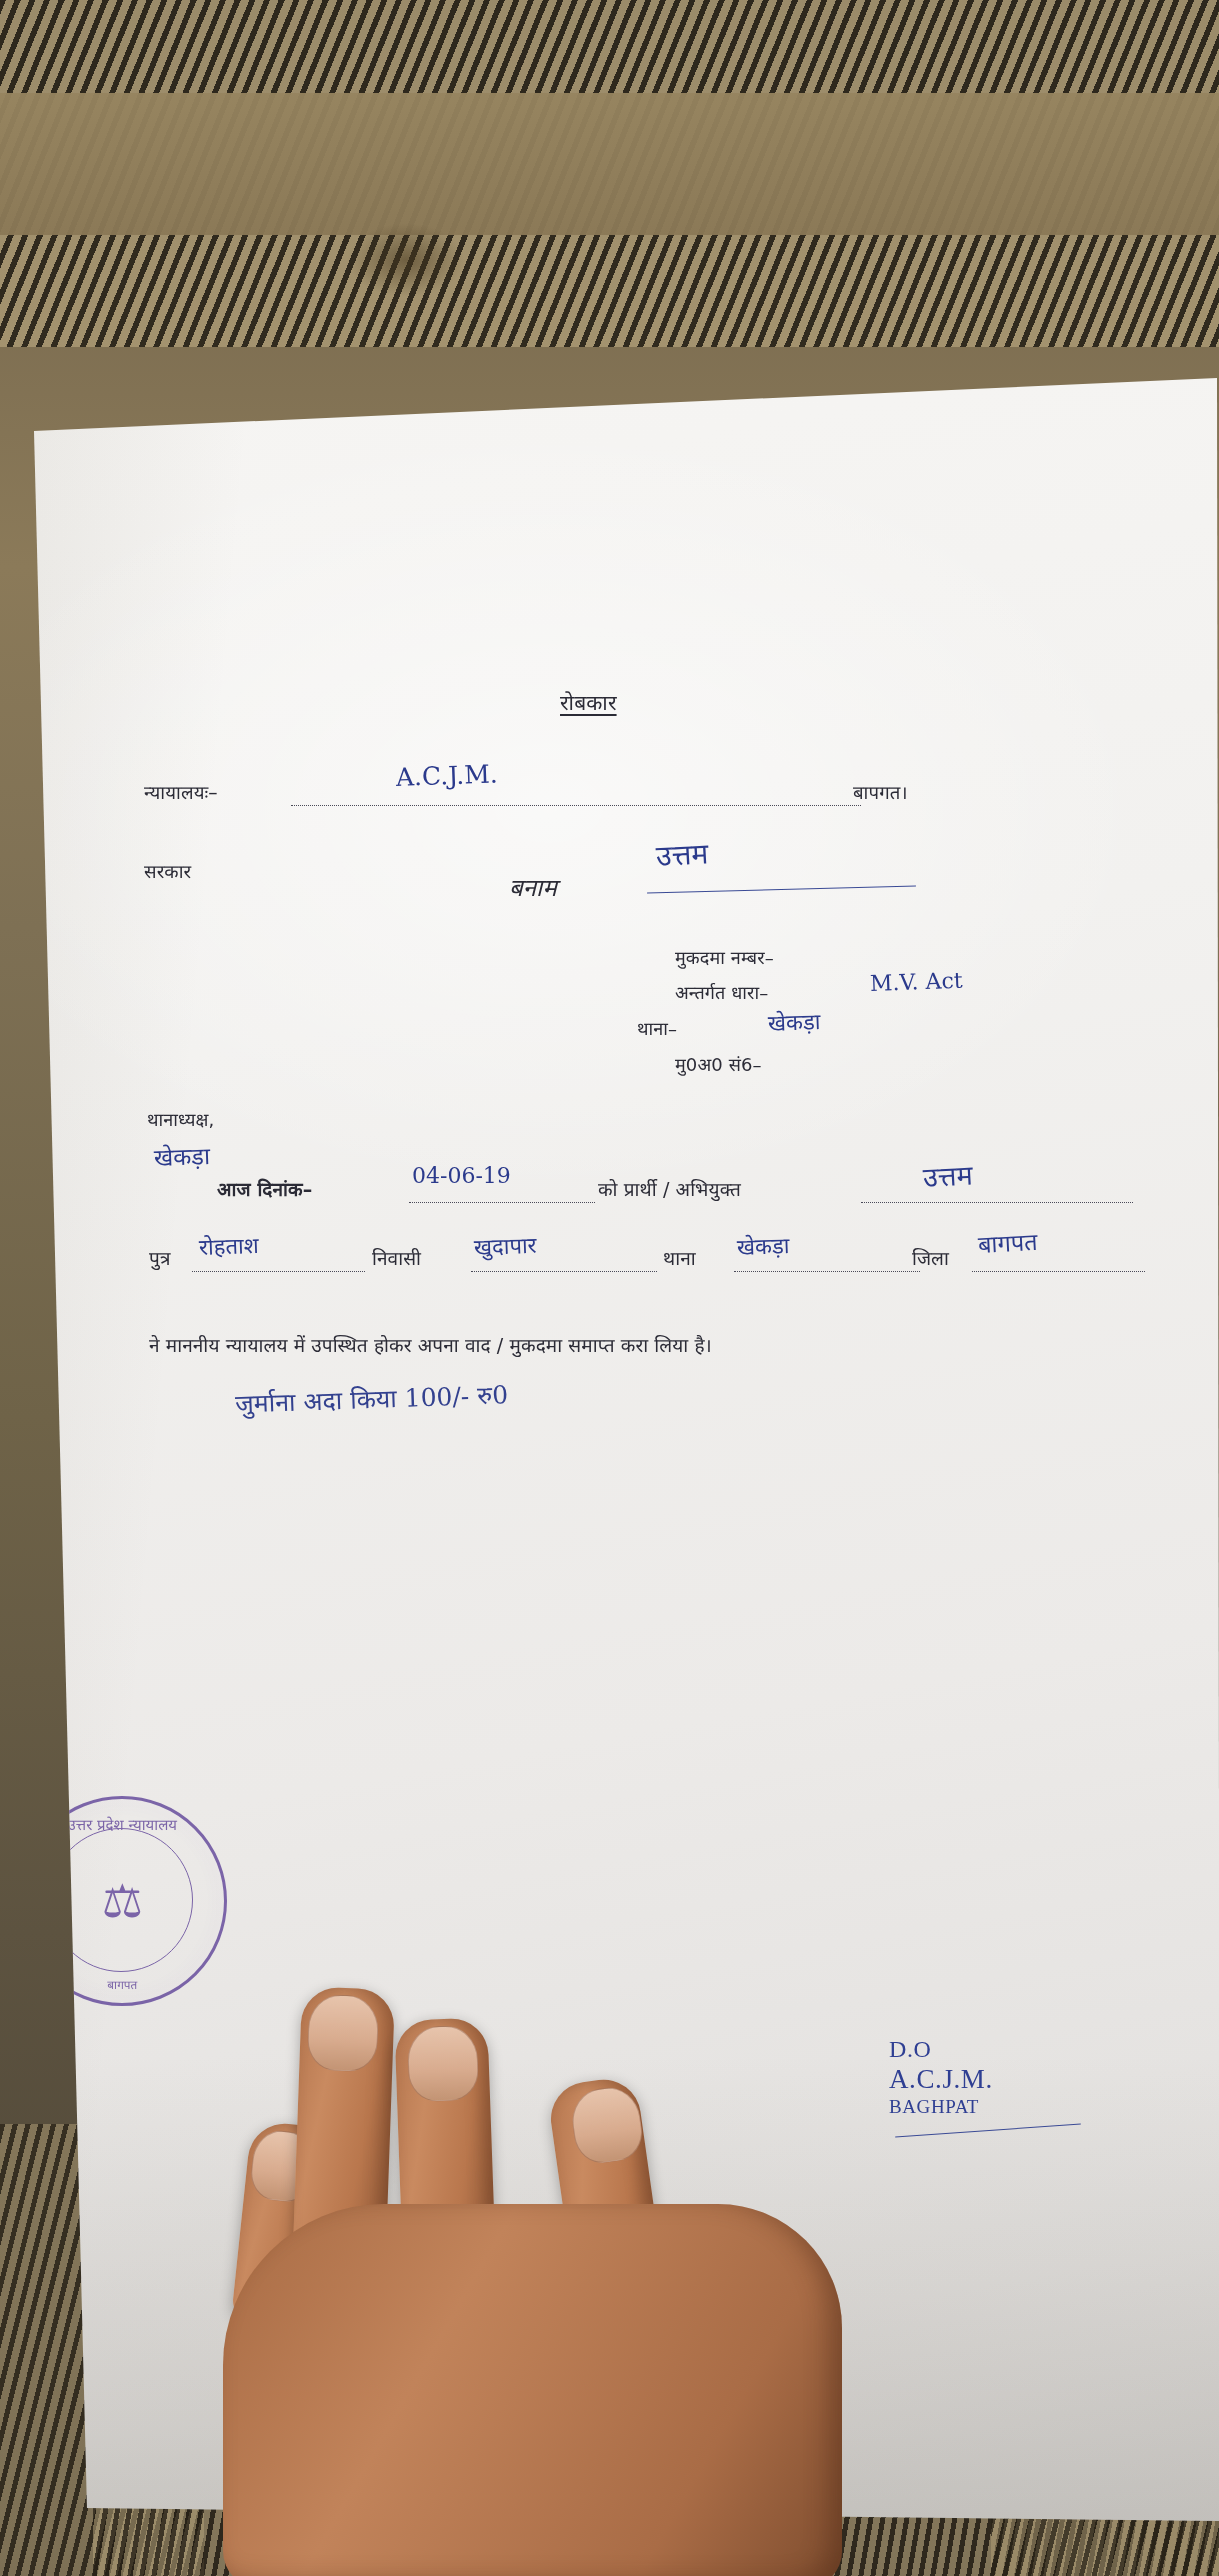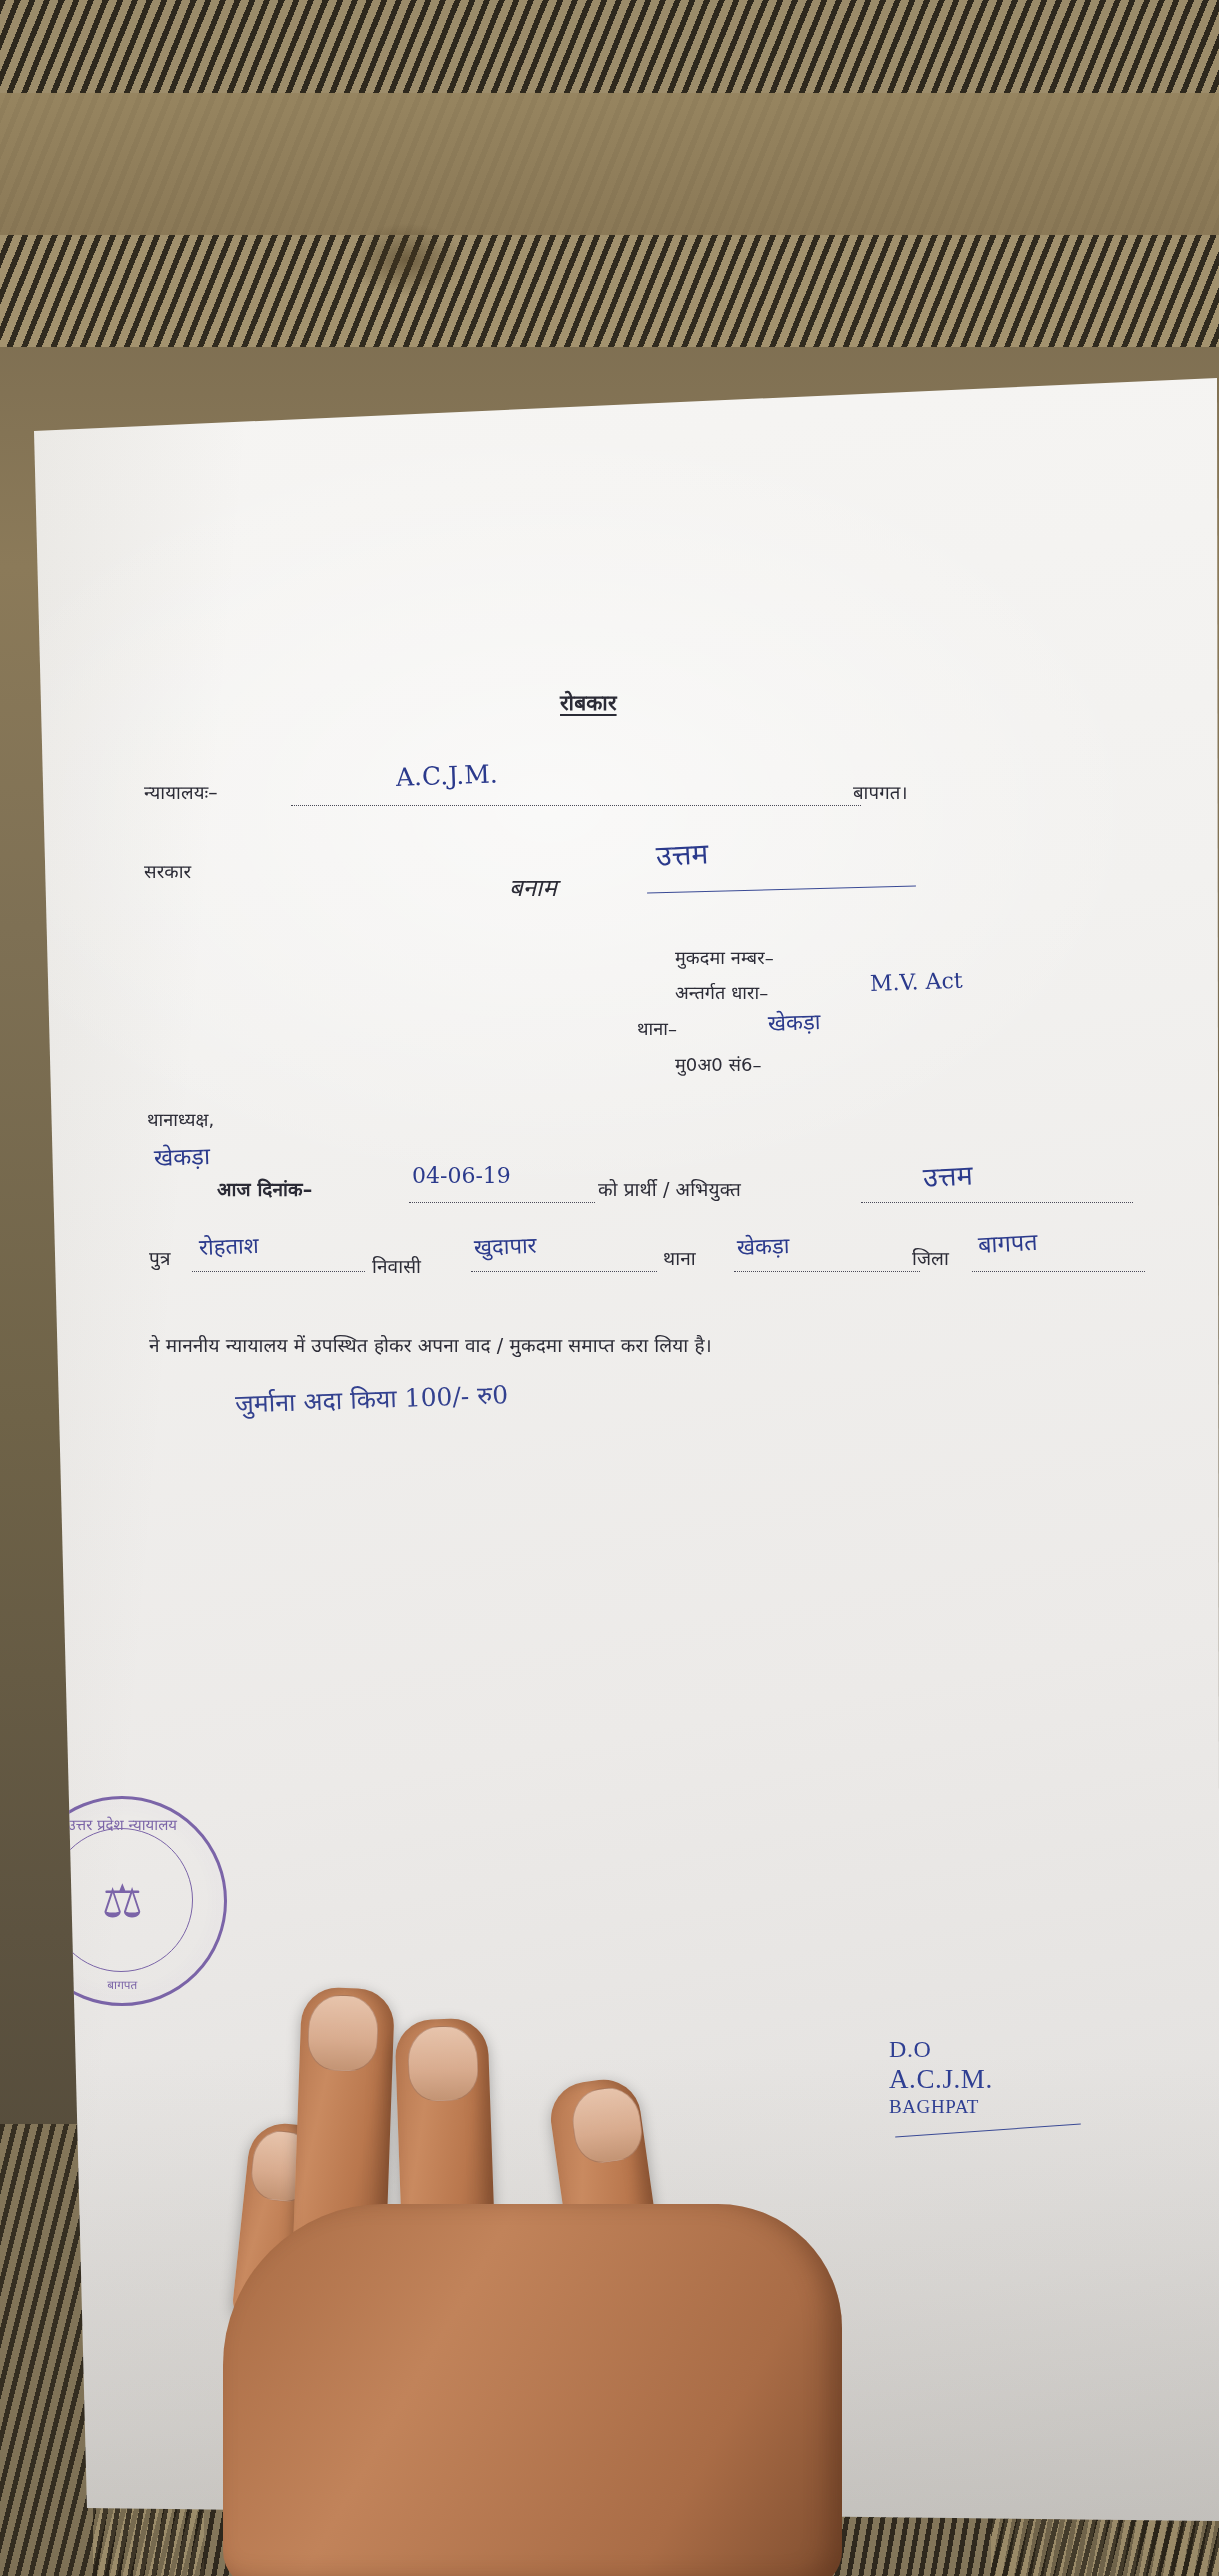--- a/index.html
+++ b/index.html
@@ -88,21 +88,21 @@
   }
   .pr {                     
     position: absolute;
     font-family: "DejaVu Sans", sans-serif;
     color: #2b2b36;
     white-space: nowrap;
     letter-spacing: 0.1px;
   }
   .title {
     font-size: 21px;
-    font-weight: 700;
+    font-weight: 400;
     text-decoration: underline;
     text-underline-offset: 4.3px;
   }
   .dotline {
     position: absolute;
     border-bottom: 1.9px dotted #4a4a58;
     height: 0;
   }
   .hw {                     
     position: absolute;
@@ -259,21 +259,21 @@
       <div class="dotline" style="left:409px; top:824px; width:186px;"></div>
       <div class="hw" style="left:412px; top:785px; font-size:22px;">04-06-19</div>
       <div class="pr" style="left:598px; top:798px; font-size:19px;">को प्रार्थी / अभियुक्त</div>
       <div class="dotline" style="left:861px; top:824px; width:272px;"></div>
       <div class="hw" style="left:923px; top:780px; font-size:27px; transform:rotate(-3deg);">उत्तम</div>
 
       <div class="pr" style="left:149px; top:867px; font-size:19px;">पुत्र</div>
       <div class="dotline" style="left:192px; top:893px; width:173px;"></div>
       <div class="hw" style="left:199px; top:853px; font-size:22px; transform:rotate(-2deg);">रोहताश</div>
 
-      <div class="pr" style="left:372px; top:867px; font-size:19px;margin-top:8px;">निवासी</div>
+      <div class="pr" style="left:372px; top:867px; font-size:19px;">निवासी</div>
       <div class="dotline" style="left:471px; top:893px; width:186px;"></div>
       <div class="hw" style="left:474px; top:853px; font-size:22px; transform:rotate(-2deg);">खुदापार</div>
 
       <div class="pr" style="left:663px; top:867px; font-size:19px;">थाना</div>
       <div class="dotline" style="left:734px; top:893px; width:186px;"></div>
       <div class="hw" style="left:737px; top:853px; font-size:22px; transform:rotate(-2deg);">खेकड़ा</div>
 
       <div class="pr" style="left:912px; top:867px; font-size:19px;">जिला</div>
       <div class="dotline" style="left:972px; top:893px; width:173px;"></div>
       <div class="hw" style="left:978px; top:850px; font-size:23.5px; transform:rotate(-3deg);">बागपत</div>

